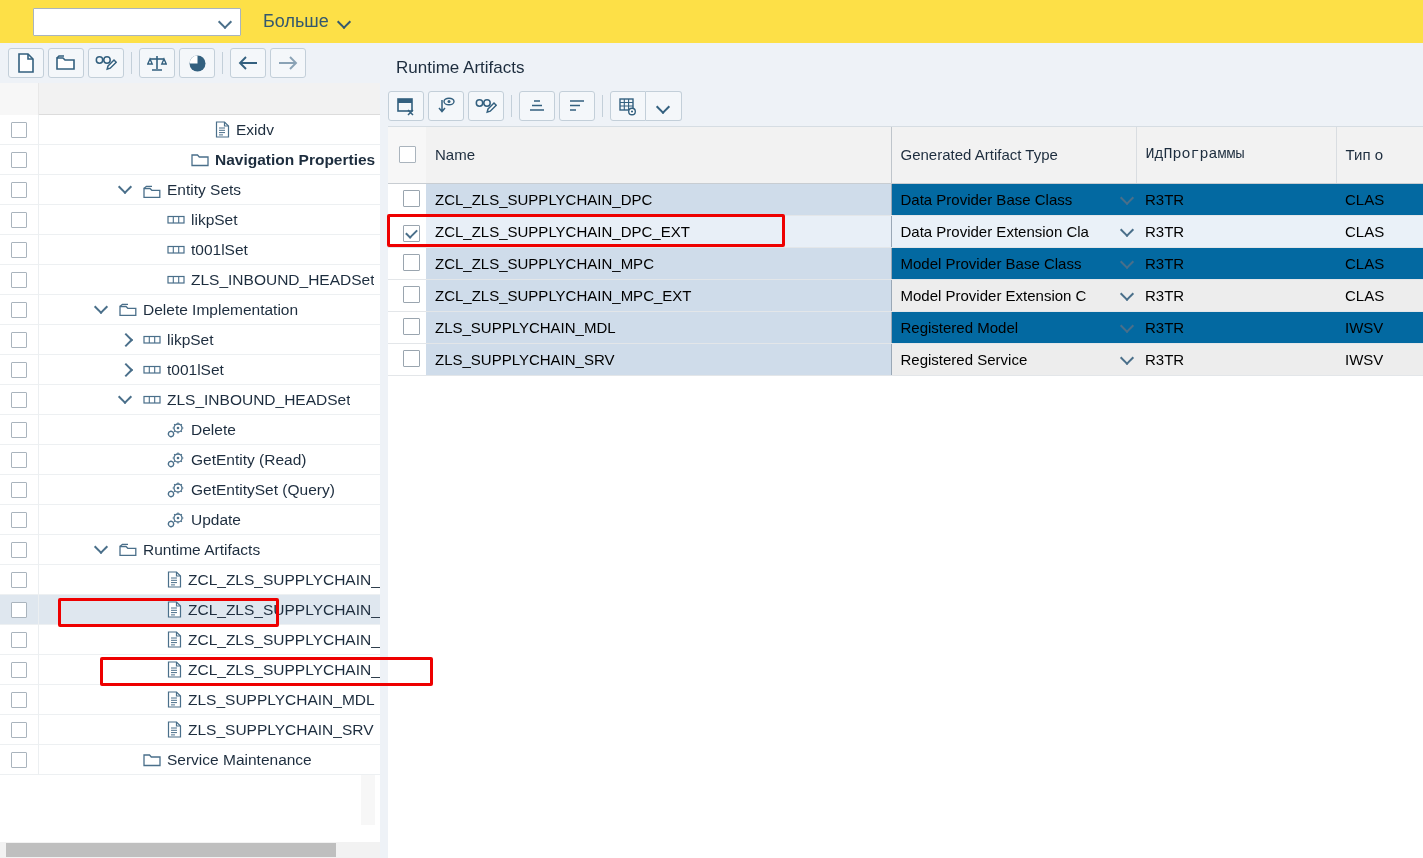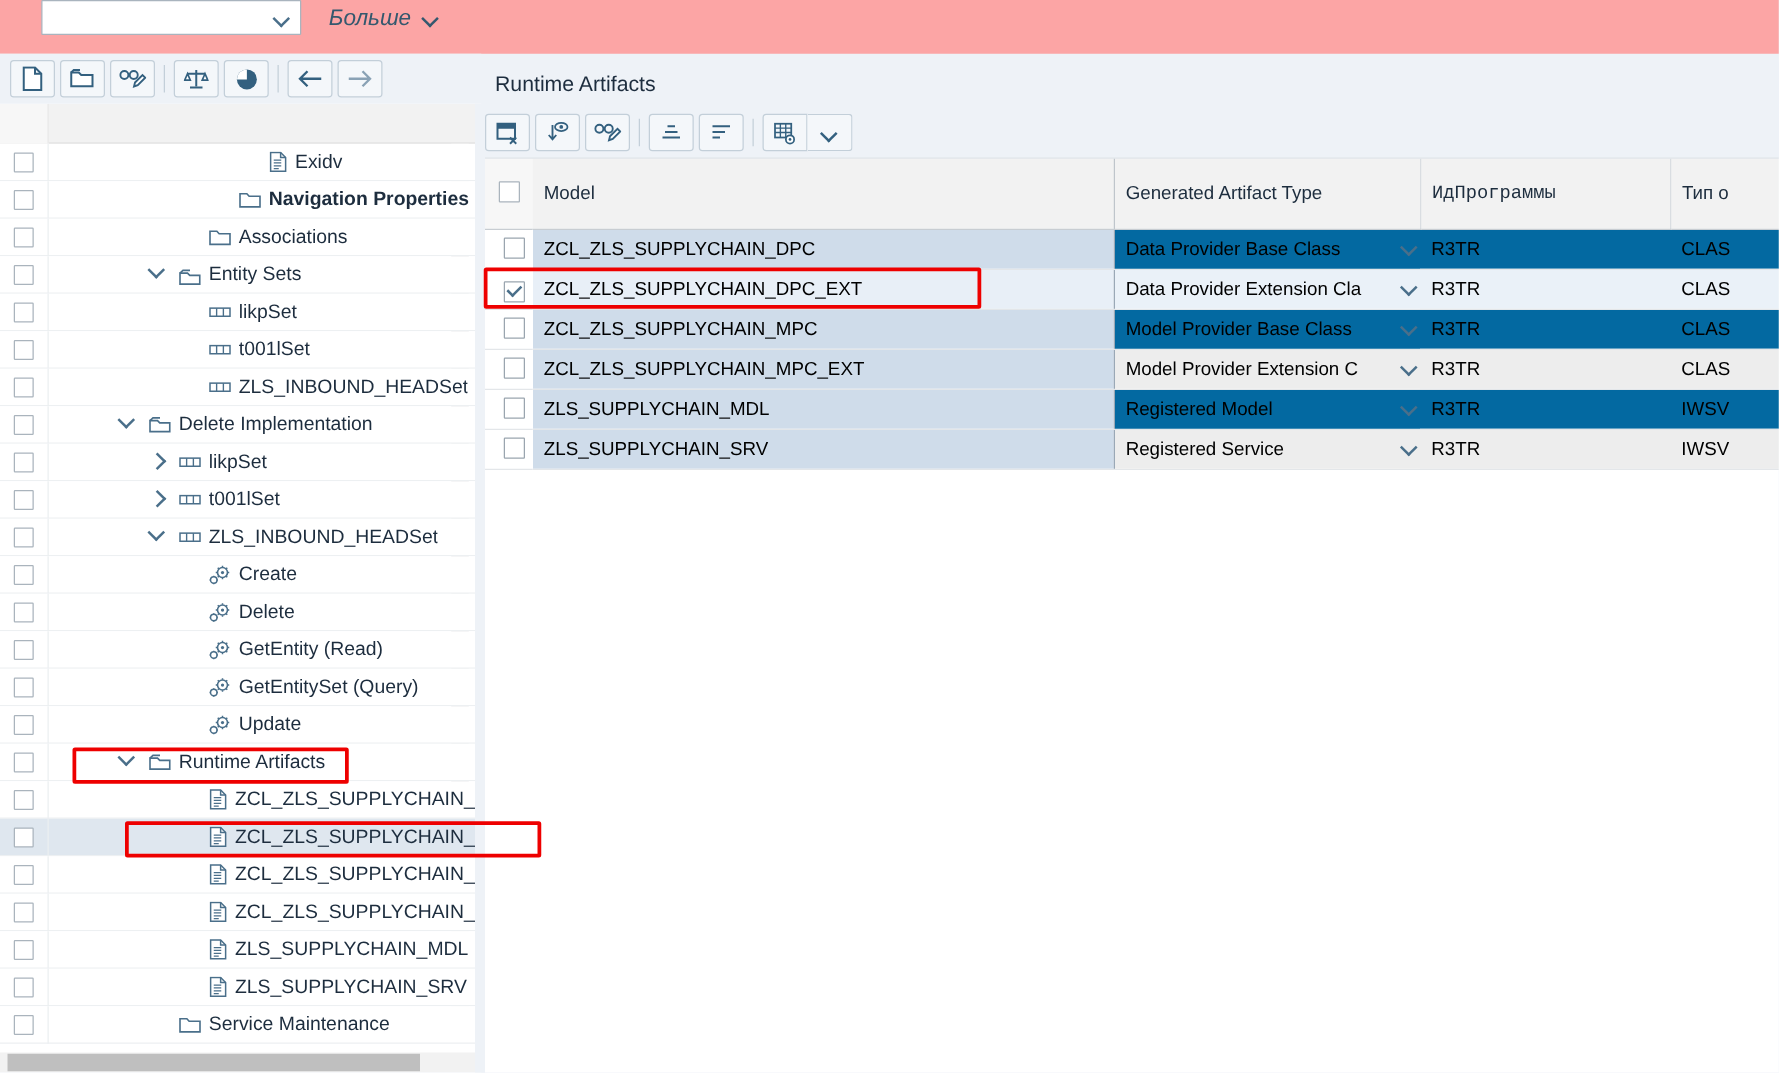--- a/index.html
+++ b/index.html
@@ -10,22 +10,22 @@
     background: #eef2f7;
     font-family: "Liberation Sans", sans-serif;
     font-size: 15px;
     color: #32363a;
   }
 
   
   #topbar {
     position: absolute; left: 0; top: 0;
     width: 1423px; height: 43px;
-    background: #fca5a5;
-    display: flex;  font-style: italic;
+    background: #fde047;
+    display: flex; align-items: center;
   }
   #variant-select {
     margin-left: 33px;
     width: 208px; height: 28px;
     background: #fff;
     border: 1px solid #a9b4be;
     border-radius: 1px;
     display: flex; align-items: center; justify-content: flex-end;
     padding-right: 8px;
   }
@@ -380,34 +380,20 @@
               <path d="M1 3 h5.5 l1.8 2 h8.7 v8.5 h-16 z" fill="#fff" stroke="#4a6f8a" stroke-width="1.3"></path>
             </svg>
           </span>
           <span>Navigation Properties</span>
         </div>
       </div>
       <div class="tree-row">
         <div class="tree-cb">
           <span class="cbox"></span>
         </div>
-        <div class="tree-label" style="padding-left: 102px;">
-          <span class="tw"></span>
-          <span class="ic">
-            <svg width="18" height="15" viewBox="0 0 18 15">
-              <path d="M1 3 h5.5 l1.8 2 h8.7 v8.5 h-16 z" fill="#fff" stroke="#4a6f8a" stroke-width="1.3"></path>
-            </svg>
-          </span>
-          <span>Associations</span>
-        </div>
-      </div>
-      <div class="tree-row">
-        <div class="tree-cb">
-          <span class="cbox"></span>
-        </div>
         <div class="tree-label" style="padding-left: 78px; align-items: flex-end;">
           <span class="tw open"></span>
           <span class="ic">
             <svg width="18" height="15" viewBox="0 0 18 15">
               <path d="M1 4.5 h6 l1.8 1.8 h8 v7 h-15.8 z" fill="#fff" stroke="#4a6f8a" stroke-width="1.3"></path>
               <path d="M1 4.5 l2.4 -2.2 h5.6" fill="none" stroke="#4a6f8a" stroke-width="1.3"></path>
             </svg>
           </span>
           <span>Entity Sets</span>
         </div>
@@ -508,38 +494,20 @@
         </div>
         <div class="tree-label" style="padding-left: 78px;">
           <span class="tw open"></span>
           <span class="ic">
             <svg width="18" height="11" viewBox="0 0 18 11">
               <rect x="1" y="2.5" width="16" height="6.5" fill="#fff" stroke="#4a6f8a" stroke-width="1.2"></rect>
               <path d="M6.3 2.5 v6.5 M11.7 2.5 v6.5" stroke="#4a6f8a" stroke-width="1.1"></path>
             </svg>
           </span>
           <span>ZLS_INBOUND_HEADSet</span>
-        </div>
-      </div>
-      <div class="tree-row">
-        <div class="tree-cb">
-          <span class="cbox"></span>
-        </div>
-        <div class="tree-label" style="padding-left: 102px;">
-          <span class="tw"></span>
-          <span class="ic">
-            <svg width="18" height="16" viewBox="0 0 18 16">
-              <circle cx="11" cy="6" r="4" fill="#fff" stroke="#4a6f8a" stroke-width="1.3"></circle>
-              <circle cx="11" cy="6" r="1.3" fill="#4a6f8a"></circle>
-              <path d="M11 0.6 v1.2 M11 10.2 v1.2 M5.6 6 h1.2 M15.2 6 h1.2 M7.2 2.2 l0.9 0.9 M13.9 8.9 l0.9 0.9 M14.8 2.2 l-0.9 0.9 M8.1 8.9 l-0.9 0.9" stroke="#4a6f8a" stroke-width="1.2"></path>
-              <circle cx="4" cy="12" r="2.6" fill="#fff" stroke="#4a6f8a" stroke-width="1.2"></circle>
-              <path d="M4 8.6 v0.9 M4 14.5 v0.9 M0.7 12 h0.9 M6.4 12 h0.9" stroke="#4a6f8a" stroke-width="1.1"></path>
-            </svg>
-          </span>
-          <span>Create</span>
         </div>
       </div>
       <div class="tree-row">
         <div class="tree-cb">
           <span class="cbox"></span>
         </div>
         <div class="tree-label" style="padding-left: 102px;">
           <span class="tw"></span>
           <span class="ic">
             <svg width="18" height="16" viewBox="0 0 18 16">
@@ -791,21 +759,21 @@
     </div>
   </div>
 
   <div id="table-wrap">
     <table class="grid">
       <thead>
         <tr>
           <th class="cb-col">
             <span class="gridcb"></span>
           </th>
-          <th class="name-col">Model</th>
+          <th class="name-col">Name</th>
           <th class="gat-col">Generated Artifact Type</th>
           <th class="prg-col">ИдПрограммы</th>
           <th class="typ-col">Тип о</th>
         </tr>
       </thead>
       <tbody id="grid-body">
           <tr class="even">
             <td class="cb-col"><span class="gridcb"></span></td>
             <td class="name-col"><span>ZCL_ZLS_SUPPLYCHAIN_DPC</span></td>
             <td class="gat-col"><span>Data Provider Base Class</span><span class="cell-chev"></span></td>

